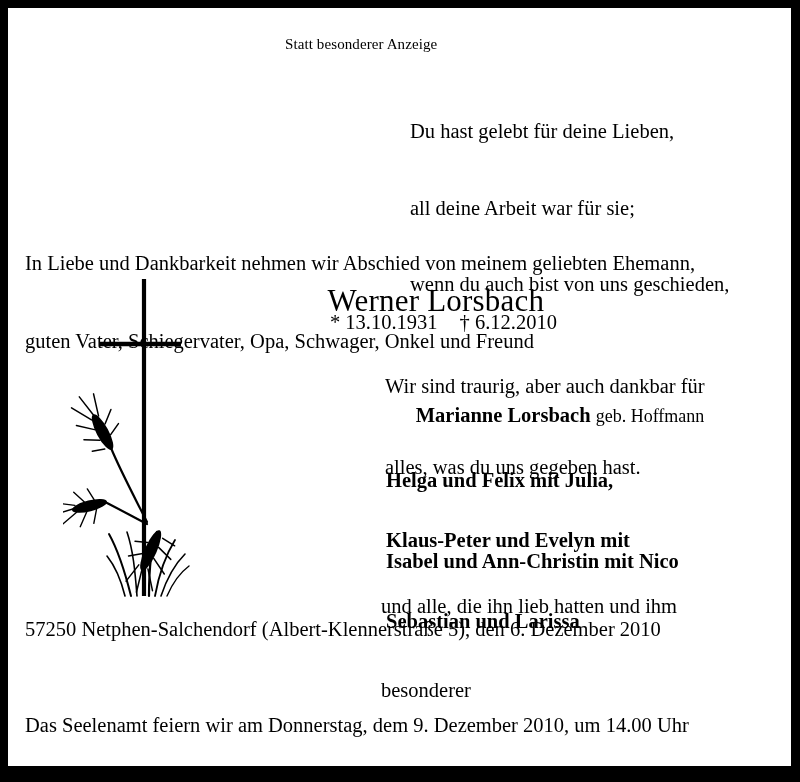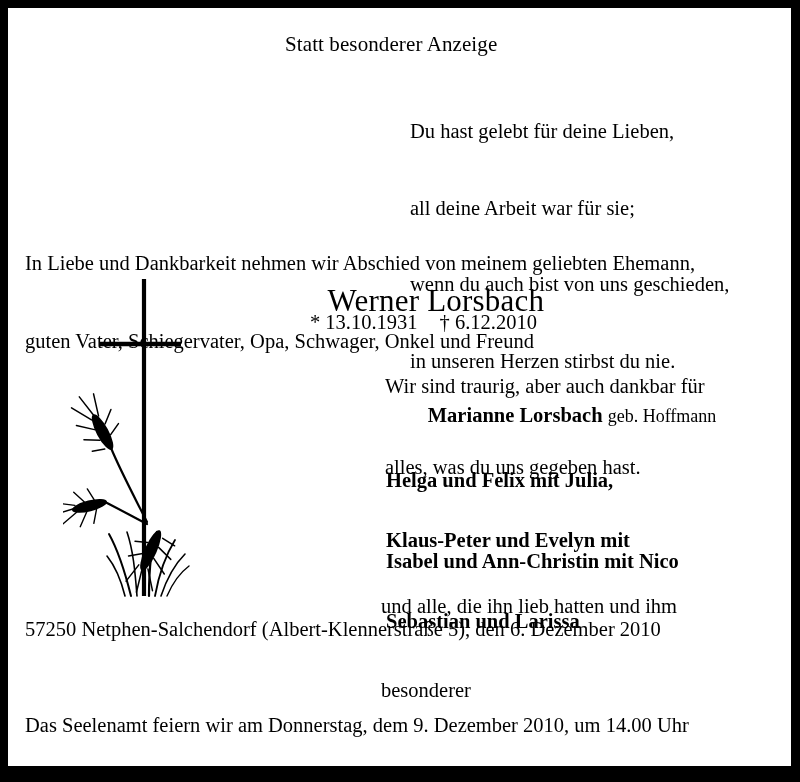--- a/index.html
+++ b/index.html
@@ -34,21 +34,21 @@
     background: #ffffff;
     overflow: hidden;
   }
 
   
   .abs { position: absolute; white-space: pre-wrap; }
 
   .headline {
     left: 277px;
     top: 23px;
-    font-size: 21px;
+    font-size: 15px;
     line-height: 26px;
     letter-spacing: 0.1px;
     font-family: Liberation Serif, serif;
   }
 
   .poem {
     left: 402px;
     top: 60px;
     font-size: 20.5px;
     line-height: 25.5px;
@@ -75,33 +75,33 @@
   .deceased-name-shift { position: relative; left: 4px; }
 
   .deceased-dates {
     left: 0px;
     top: 275px;
     width: 800px;
     text-align: center;
     font-size: 20.5px;
     line-height: 26px;
   }
-  .deceased-dates-shift { position: relative; left: 0; text-align: right; }
+  .deceased-dates-shift { position: relative; left: 20px; text-align: right; }
   .dates-gap { display: inline-block; width: 22px; }
 
   .gratitude {
     left: 377px;
     top: 311px;
     font-size: 20.5px;
     line-height: 27px;
   }
   .gratitude .ln { display: block; }
 
   .widow {
-    left: 389px;
+    left: 377px;
     top: 368px;
     font-size: 20.5px;
     line-height: 26px;
   }
   .widow .nm { font-weight: bold; }
   .widow .nee { font-weight: normal; font-size: 18px; }
 
   .family-a {
     left: 378px;
     top: 405px;
@@ -166,21 +166,20 @@
 
 <div id="notice">
   <div class="inner">
 
     <div class="abs headline">Statt besonderer Anzeige</div>
 
     <div class="abs poem">
       <span class="ln">Du hast gelebt für deine Lieben,</span>
       <span class="ln">all deine Arbeit war für sie;</span>
       <span class="ln">wenn du auch bist von uns geschieden,</span>
-      <span class="ln">in unseren Herzen stirbst du nie.</span>
     </div>
 
     <div class="abs dedication">
       <span class="ln">In Liebe und Dankbarkeit nehmen wir Abschied von meinem geliebten Ehemann,</span>
       <span class="ln">guten Vater, Schiegervater, Opa, Schwager, Onkel und Freund</span>
     </div>
 
     <div class="abs deceased-name">
       <span class="deceased-name-shift">Werner Lorsbach</span>
     </div>

